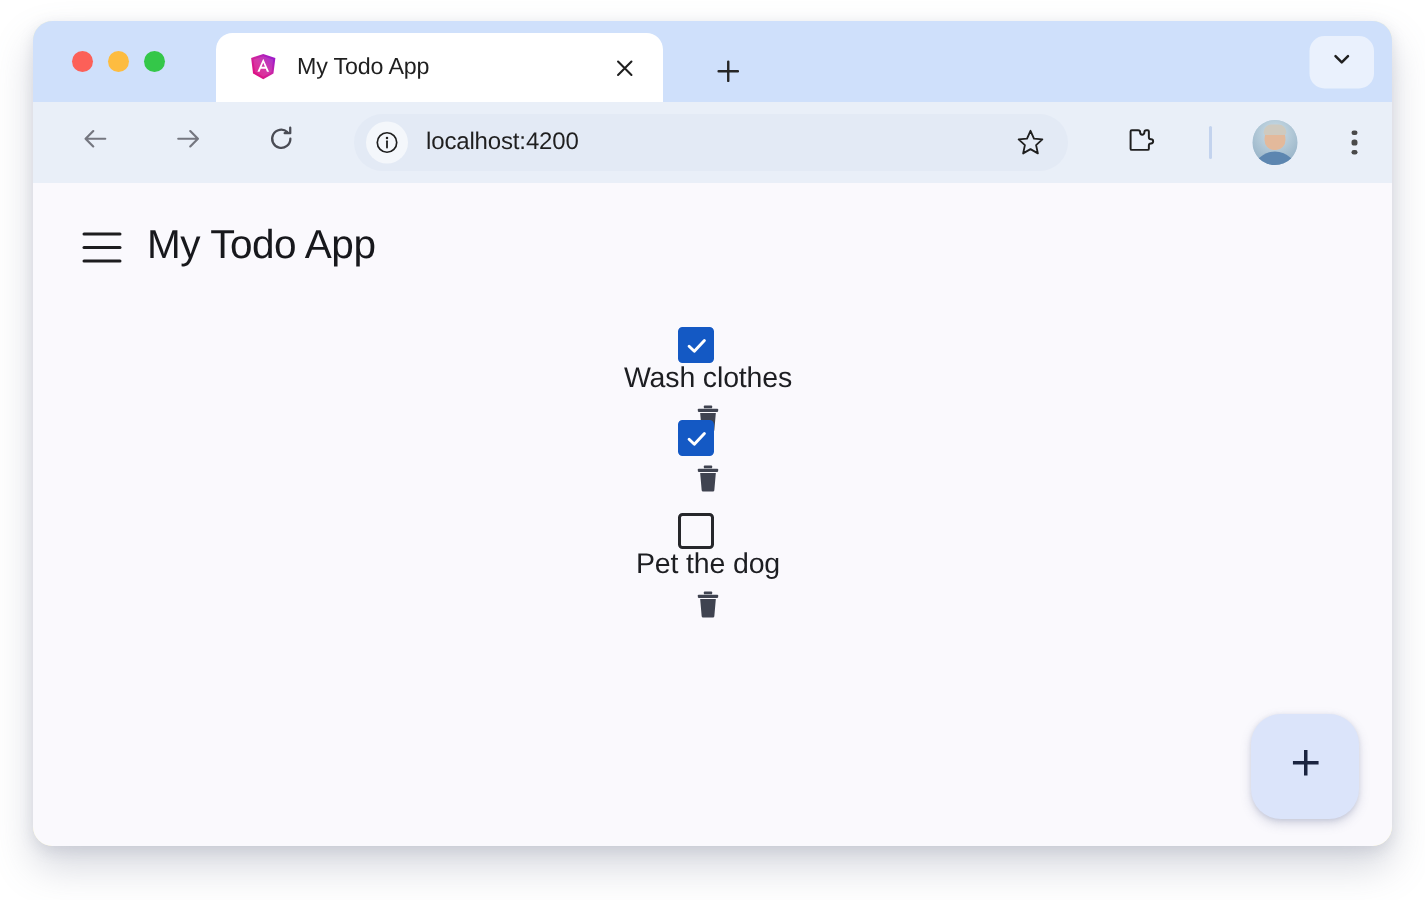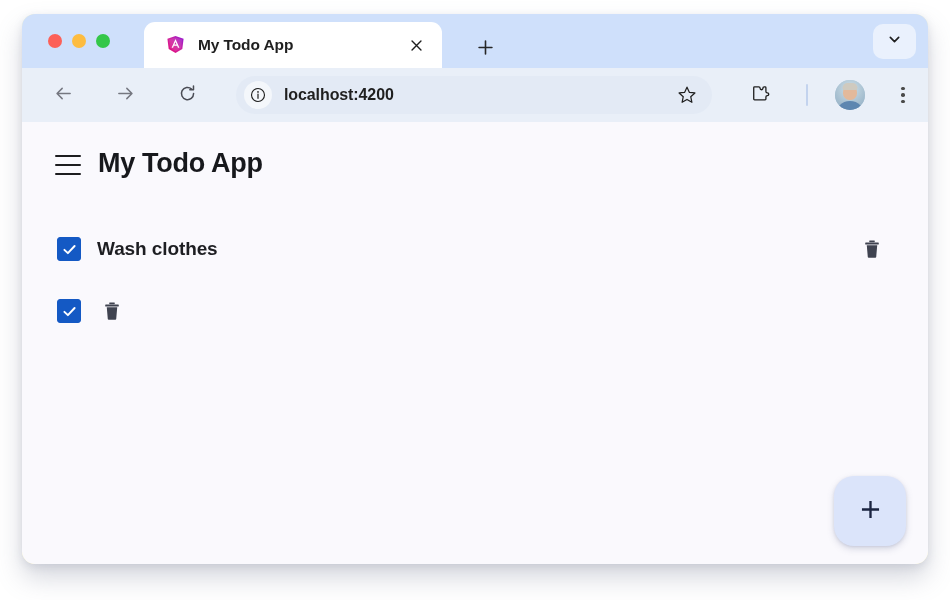--- a/index.html
+++ b/index.html
@@ -22,21 +22,20 @@
     top: 14px;
     width: 906px;
     height: 550px;
     border-radius: 13px;
     background: #fef9c3;
     box-shadow: 0 14px 26px rgba(120,125,150,0.30),
                 0 3px 9px rgba(120,125,150,0.18);
     overflow: hidden;
     display: flex;
     flex-direction: column;
-    font-weight: bold;
   }
 
   
   .tab-strip {
     position: relative;
     height: 54px;
     background: #cfe0fb;
     flex: 0 0 auto;
   }
   .traffic-lights {
@@ -300,20 +299,21 @@
 
   .todo-list {
     margin-top: 41px;
   }
   .todo-row {
     display: flex;
     align-items: center;
     height: 62px;
     padding: 0 41px 0 35px;
     box-sizing: border-box;
+    flex-direction: column;
   }
   .cb {
     width: 24px;
     height: 24px;
     border-radius: 3px;
     flex: 0 0 auto;
     margin-right: 16px;
     display: flex;
     align-items: center;
     justify-content: center;
@@ -516,20 +516,31 @@
         </span>
         <span class="trash-btn">
           <svg viewBox="0 0 24 24" width="22" height="22">
             <rect x="9" y="2.6" width="6" height="2" rx="0.5" fill="#3f4350"></rect>
             <rect x="4.6" y="4.9" width="14.8" height="2.3" rx="0.6" fill="#3f4350"></rect>
             <path d="M6.3 8 H17.7 L16.6 20.6 a1 1 0 0 1 -1 0.9 H8.4 a1 1 0 0 1 -1 -0.9 Z" fill="#3f4350"></path>
           </svg>
         </span>
       </div>
 
+      <div class="todo-row">
+        <span class="cb unchecked"></span>
+        <span class="todo-label">Pet the dog</span>
+        <span class="trash-btn">
+          <svg viewBox="0 0 24 24" width="22" height="22">
+            <rect x="9" y="2.6" width="6" height="2" rx="0.5" fill="#3f4350"></rect>
+            <rect x="4.6" y="4.9" width="14.8" height="2.3" rx="0.6" fill="#3f4350"></rect>
+            <path d="M6.3 8 H17.7 L16.6 20.6 a1 1 0 0 1 -1 0.9 H8.4 a1 1 0 0 1 -1 -0.9 Z" fill="#3f4350"></path>
+          </svg>
+        </span>
+      </div>
 
     </div>
 
     <div class="fab">
       <span>
         <svg viewBox="0 0 30 30" width="27" height="27">
           <path d="M15 5.5 V24.5 M5.5 15 H24.5" stroke="#1b2440" stroke-width="2.6" stroke-linecap="butt"></path>
         </svg>
       </span>
     </div>

